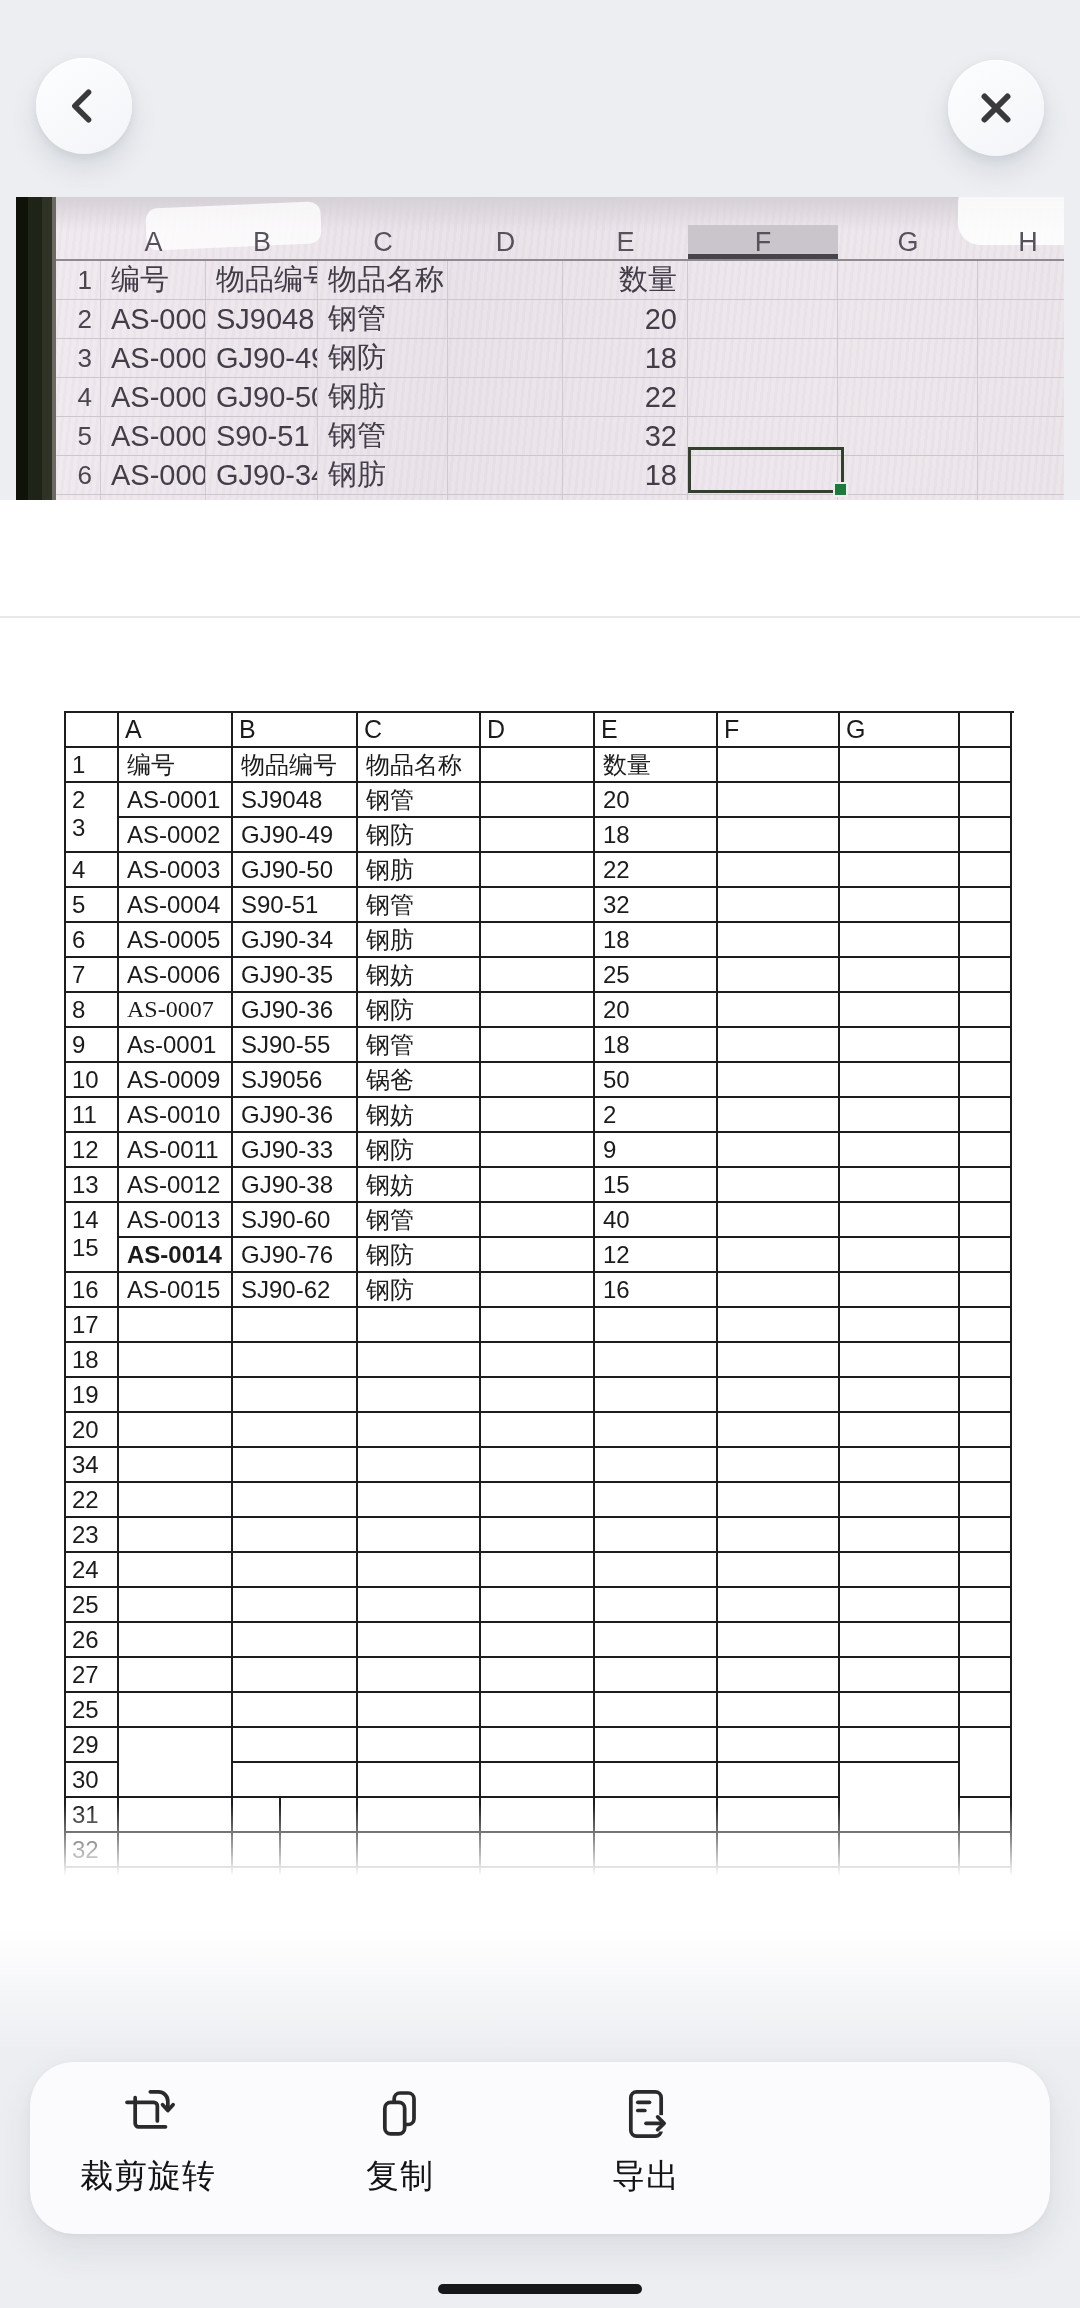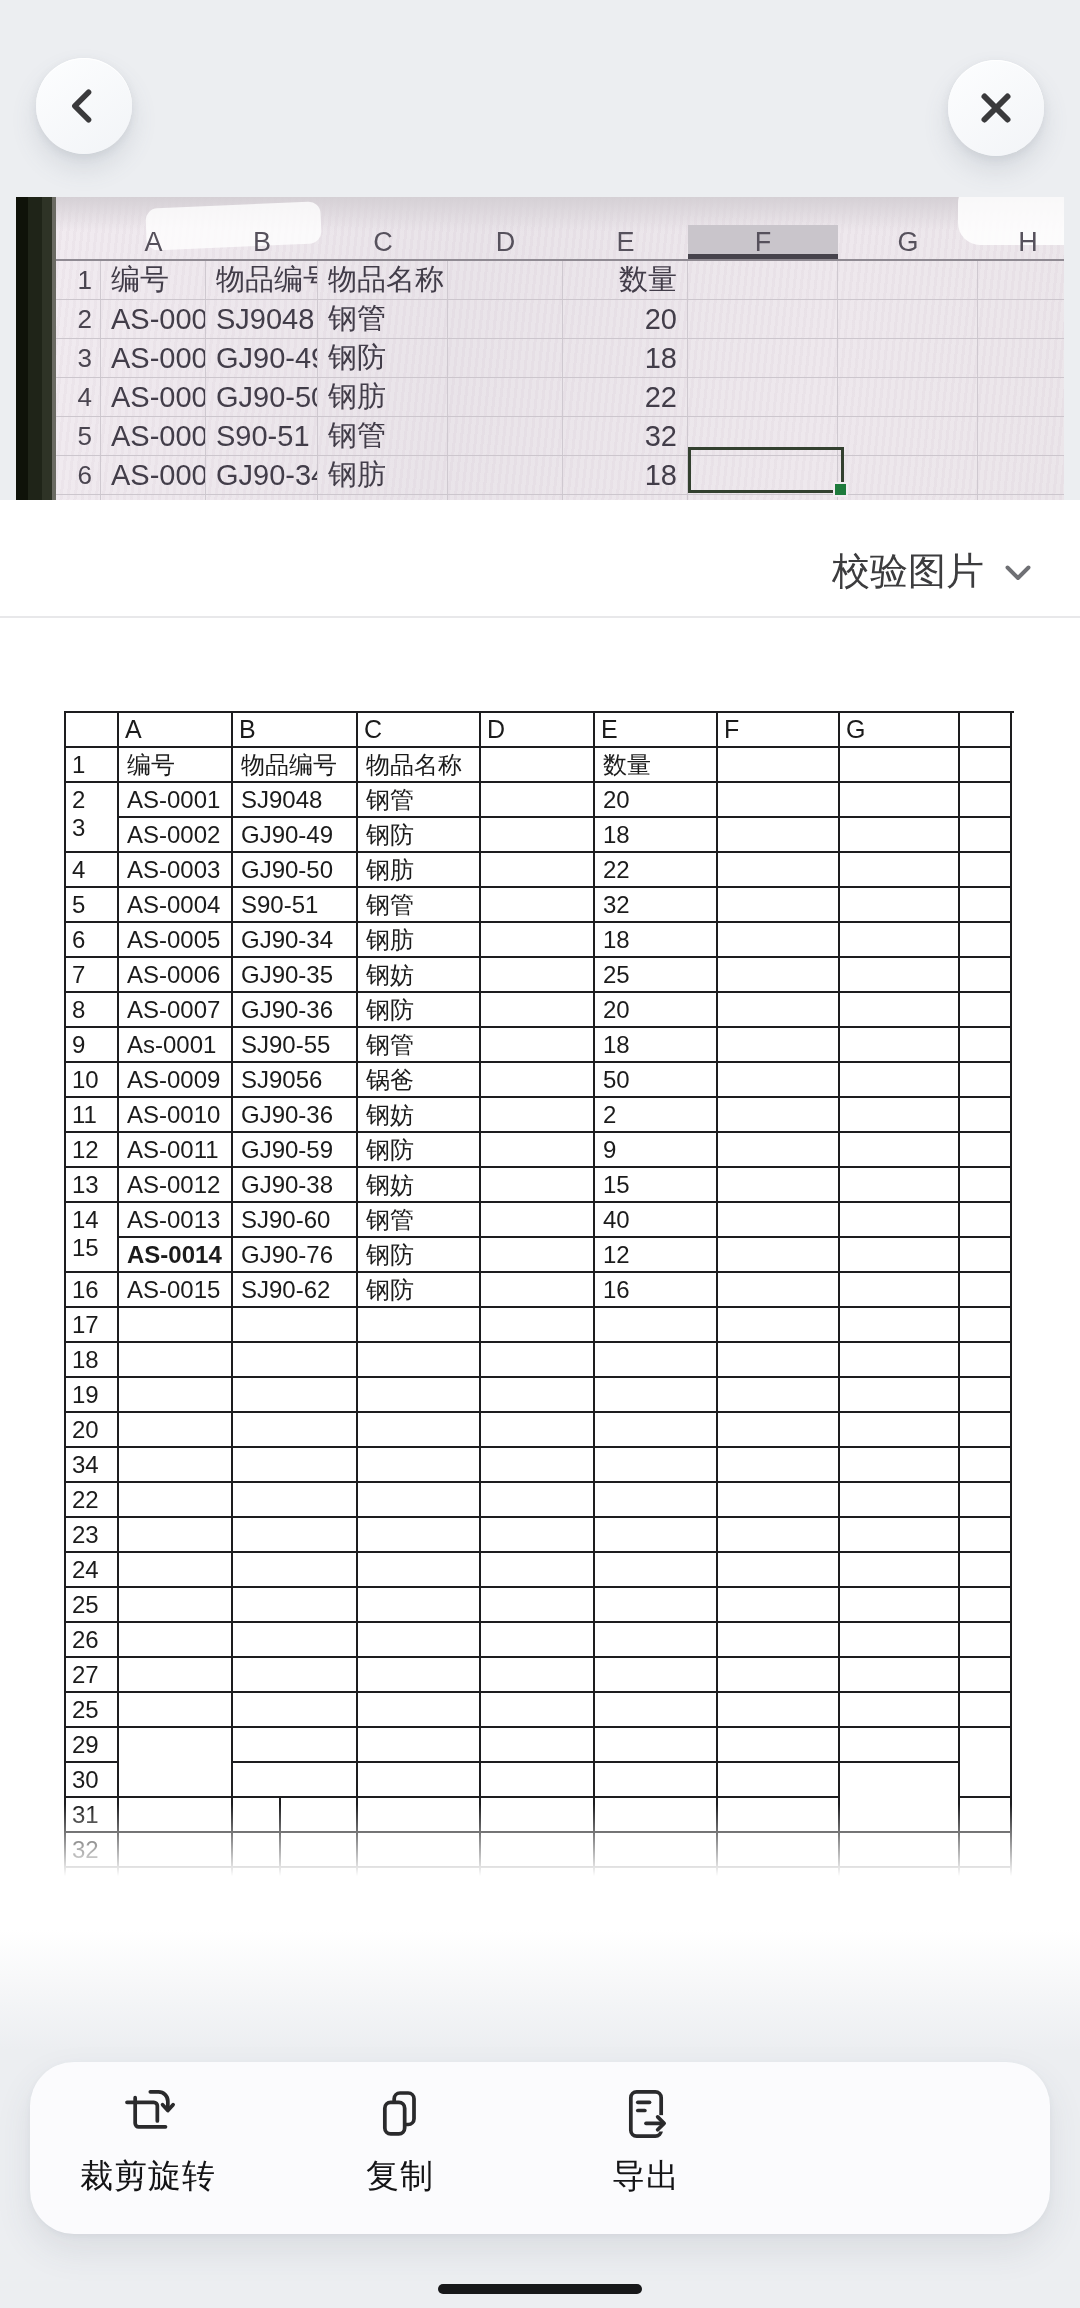--- a/index.html
+++ b/index.html
@@ -198,28 +198,20 @@
             <div class="pc pc6"></div>
             <div class="pc pc7"></div>
           </div>
         </div>
     </div>
     <div class="psel"></div>
   </div>
 
   <div class="white-block"></div>
 
-  <div class="verify-row">
-    <span>校验图片</span>
-    <span>
-      <svg width="36" height="36" viewBox="0 0 24 24" fill="none" stroke="#6F7074" stroke-width="2.6" stroke-linecap="round" stroke-linejoin="round">
-          <path d="M5 9l7 7 7-7"></path>
-        </svg>
-    </span>
-  </div>
   <div class="divider"></div>
 
   <div class="sheet">
     <div class="grid">
         <div class="cell hcell" style="grid-area: 1 / 1;"></div>
         <div class="cell hcell" style="grid-area: 1 / 2;">A</div>
         <div class="cell hcell" style="grid-area: 1 / 3;">B</div>
         <div class="cell hcell" style="grid-area: 1 / 4;">C</div>
         <div class="cell hcell" style="grid-area: 1 / 5;">D</div>
         <div class="cell hcell" style="grid-area: 1 / 6;">E</div>
@@ -285,21 +277,21 @@
         <div class="cell ncell" style="grid-area: 8 / 1;">7</div>
         <div class="cell" style="grid-area: 8 / 2;">AS-0006</div>
         <div class="cell" style="grid-area: 8 / 3;">GJ90-35</div>
         <div class="cell" style="grid-area: 8 / 4;">钢妨</div>
         <div class="cell" style="grid-area: 8 / 5;"></div>
         <div class="cell" style="grid-area: 8 / 6;">25</div>
         <div class="cell" style="grid-area: 8 / 7;"></div>
         <div class="cell" style="grid-area: 8 / 8;"></div>
         <div class="cell" style="grid-area: 8 / 9;"></div>
         <div class="cell ncell" style="grid-area: 9 / 1;">8</div>
-        <div class="cell" style="grid-area: 9 / 2;">AS-0007</div>
+        <div class="cell" style="grid-area: 9 / 2; font-family: Liberation Serif, serif;">AS-0007</div>
         <div class="cell" style="grid-area: 9 / 3;">GJ90-36</div>
         <div class="cell" style="grid-area: 9 / 4;">钢防</div>
         <div class="cell" style="grid-area: 9 / 5;"></div>
         <div class="cell" style="grid-area: 9 / 6;">20</div>
         <div class="cell" style="grid-area: 9 / 7;"></div>
         <div class="cell" style="grid-area: 9 / 8;"></div>
         <div class="cell" style="grid-area: 9 / 9;"></div>
         <div class="cell ncell" style="grid-area: 10 / 1;">9</div>
         <div class="cell" style="grid-area: 10 / 2;">As-0001</div>
         <div class="cell" style="grid-area: 10 / 3;">SJ90-55</div>
@@ -322,21 +314,21 @@
         <div class="cell" style="grid-area: 12 / 2;">AS-0010</div>
         <div class="cell" style="grid-area: 12 / 3;">GJ90-36</div>
         <div class="cell" style="grid-area: 12 / 4;">钢妨</div>
         <div class="cell" style="grid-area: 12 / 5;"></div>
         <div class="cell" style="grid-area: 12 / 6;">2</div>
         <div class="cell" style="grid-area: 12 / 7;"></div>
         <div class="cell" style="grid-area: 12 / 8;"></div>
         <div class="cell" style="grid-area: 12 / 9;"></div>
         <div class="cell ncell" style="grid-area: 13 / 1;">12</div>
         <div class="cell" style="grid-area: 13 / 2;">AS-0011</div>
-        <div class="cell" style="grid-area: 13 / 3;">GJ90-59</div>
+        <div class="cell" style="grid-area: 13 / 3;">GJ90-33</div>
         <div class="cell" style="grid-area: 13 / 4;">钢防</div>
         <div class="cell" style="grid-area: 13 / 5;"></div>
         <div class="cell" style="grid-area: 13 / 6;">9</div>
         <div class="cell" style="grid-area: 13 / 7;"></div>
         <div class="cell" style="grid-area: 13 / 8;"></div>
         <div class="cell" style="grid-area: 13 / 9;"></div>
         <div class="cell ncell" style="grid-area: 14 / 1;">13</div>
         <div class="cell" style="grid-area: 14 / 2;">AS-0012</div>
         <div class="cell" style="grid-area: 14 / 3;">GJ90-38</div>
         <div class="cell" style="grid-area: 14 / 4;">钢妨</div>

